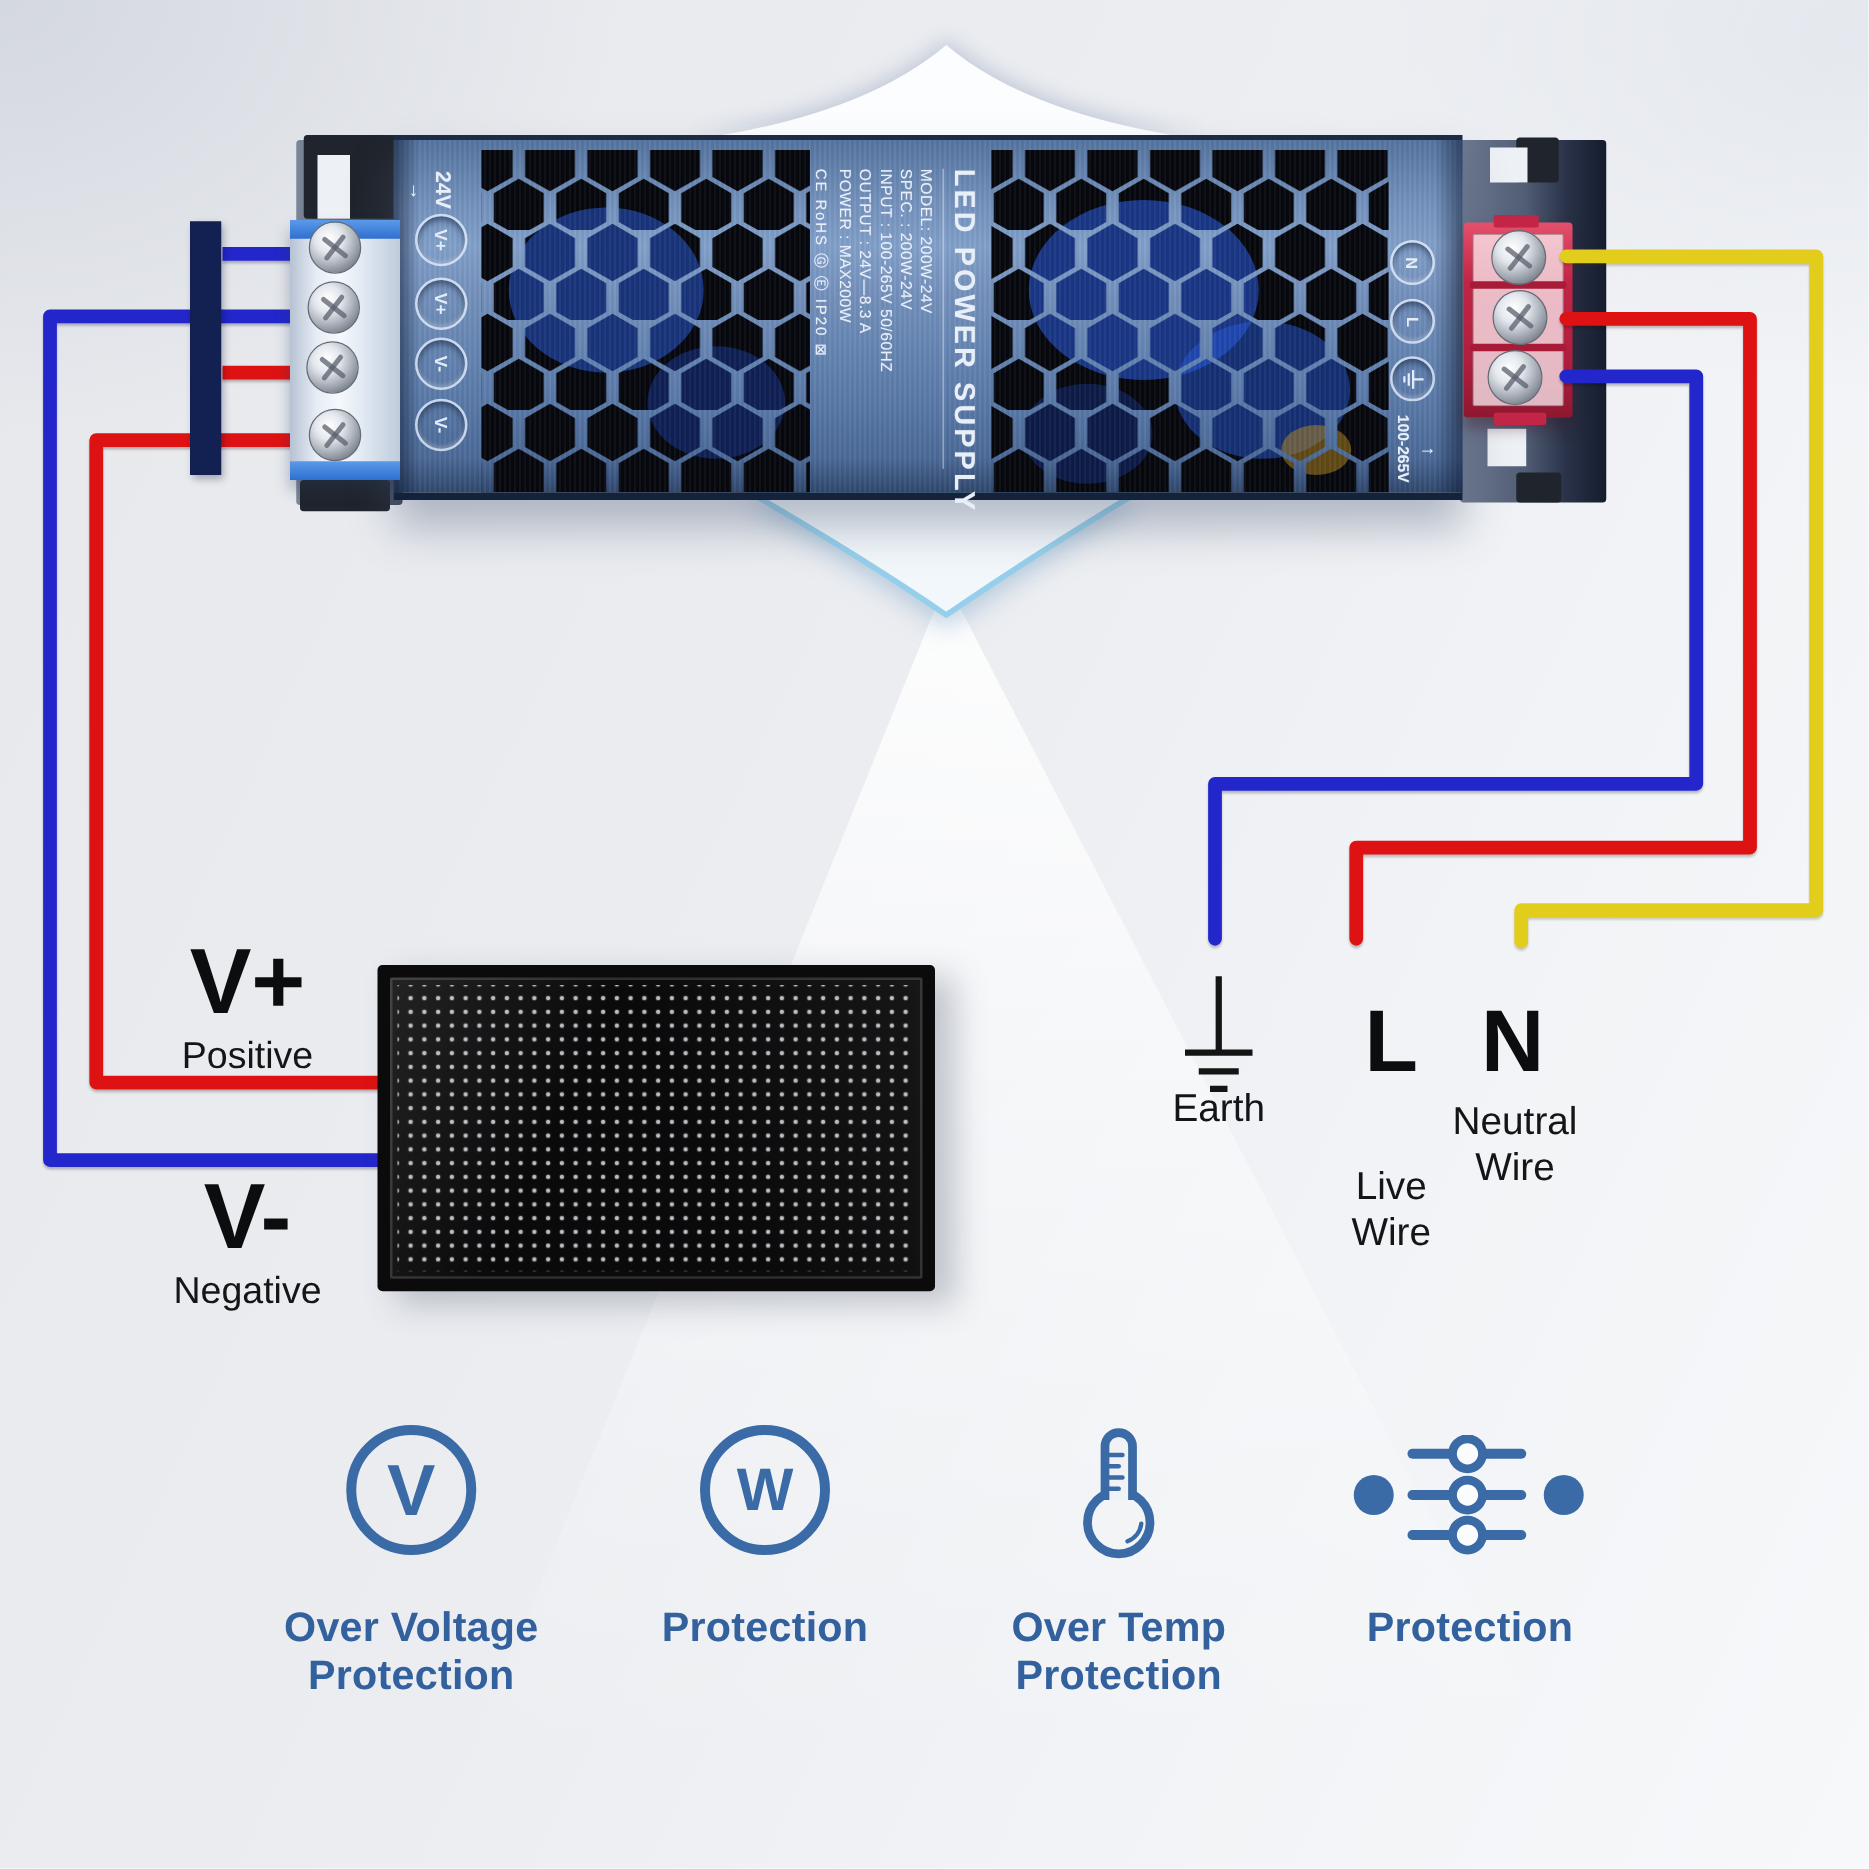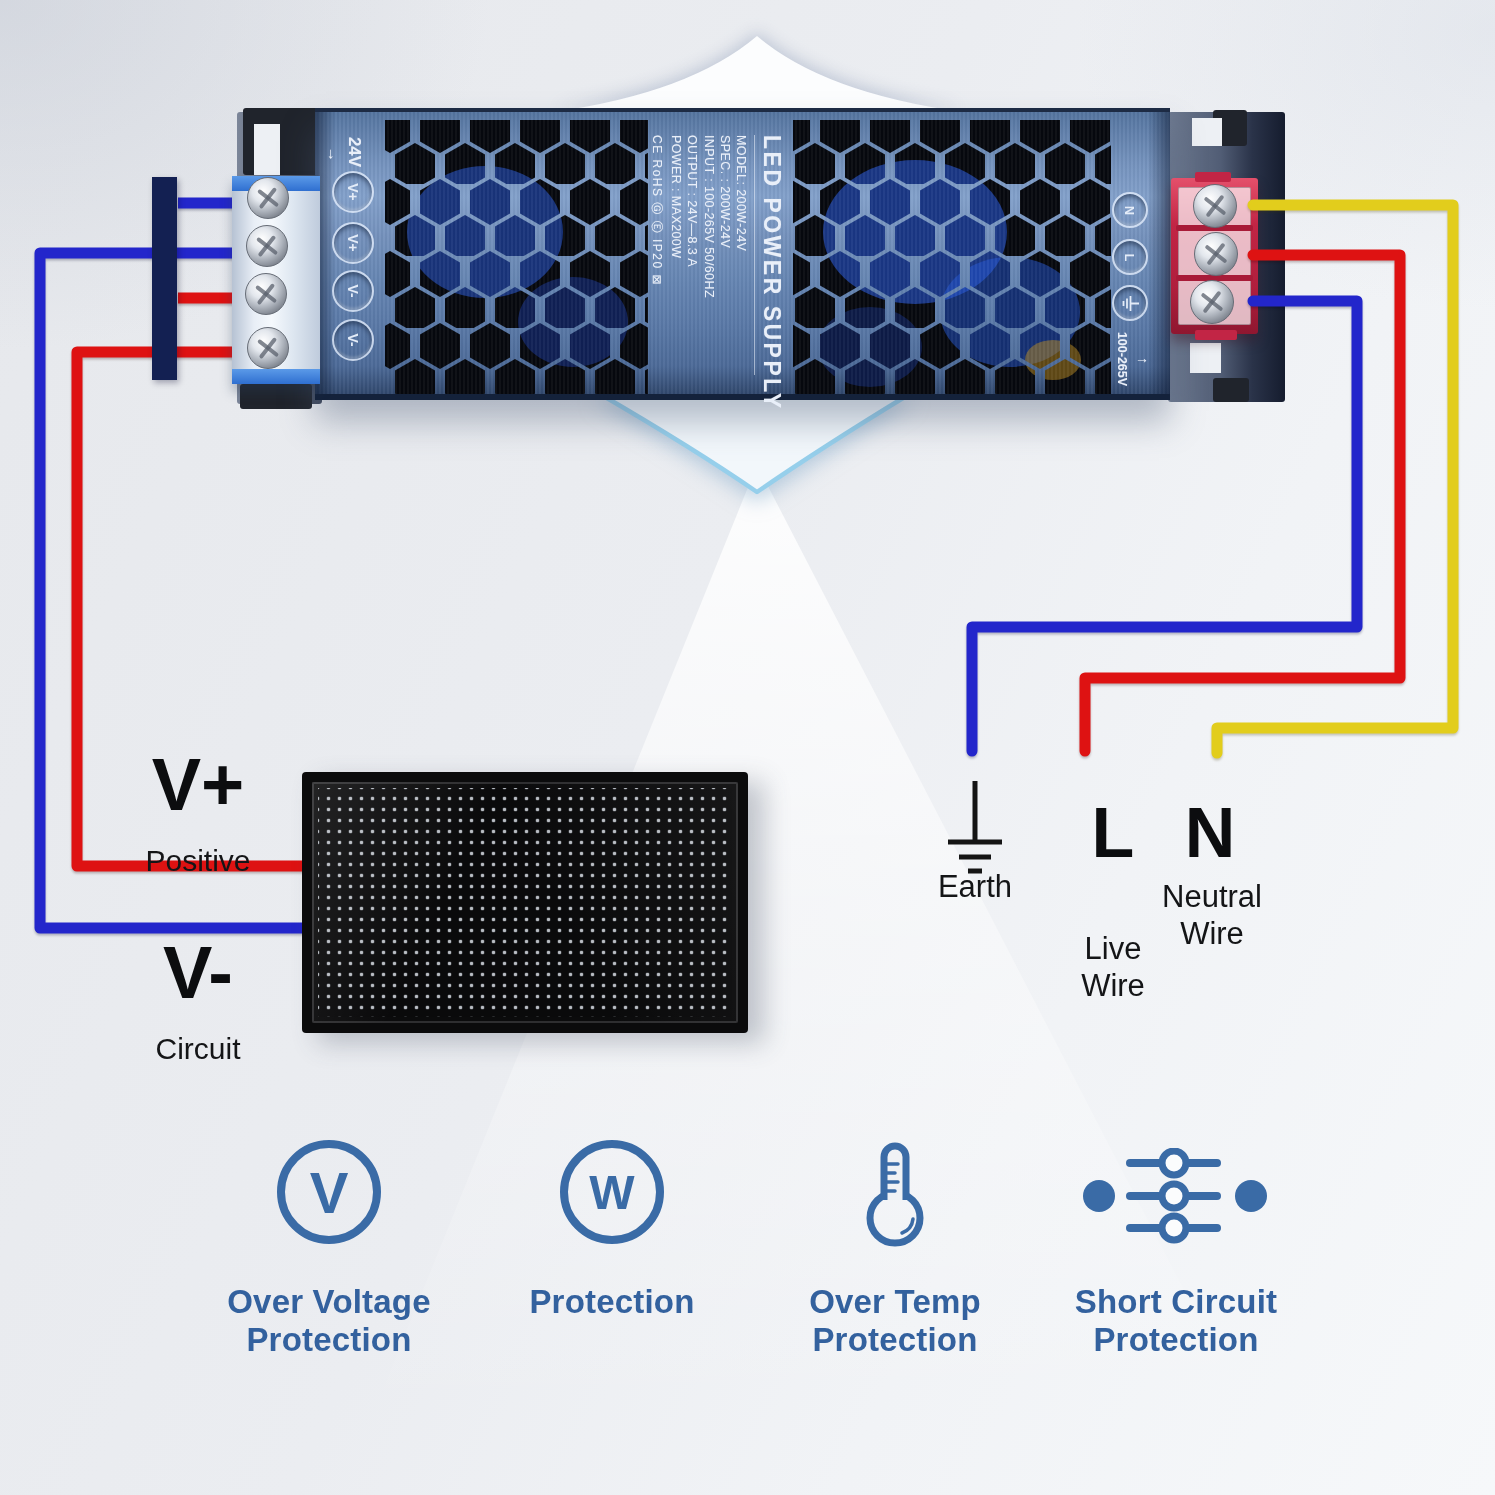--- a/index.html
+++ b/index.html
@@ -80,21 +80,21 @@
   #led-panel .dots{left:16px;top:16px;right:16px;bottom:16px;background-color:#0a0a0b;
      background-image:radial-gradient(circle,rgba(215,220,226,.85) 1.3px,rgba(130,135,142,.28) 2px,transparent 2.7px);
      background-size:11px 11px;background-position:5px 5px;}
   #led-panel .sheen{left:10px;top:10px;right:10px;bottom:10px;
      background:linear-gradient(115deg,rgba(255,255,255,.10) 0%,transparent 35%),
                 linear-gradient(245deg,rgba(255,255,255,.05) 0%,transparent 45%);}
 
   
   .big-label{text-align:center;color:#0c0d0f;}
   .big-label .big{font-weight:bold;font-size:74px;line-height:1;}
-  .big-label .sub{font-size:30px;margin-top:22px;color:#141517;}
+  .big-label .sub{font-size:30px;margin-top:6px;color:#141517;}
   .ln-letter{font-weight:bold;font-size:70px;color:#0c0d0f;text-align:center;line-height:1;}
   .wire-name{font-size:31px;line-height:37px;color:#141517;text-align:center;}
 
   
   .feat{width:270px;height:250px;text-align:center;}
   .feat .ring{box-sizing:border-box;width:104px;height:104px;border:8px solid #3a6ba6;border-radius:50%;
      margin:0 auto;display:flex;align-items:center;justify-content:center;color:#3a6ba6;font-weight:bold;}
   .feat-label{position:absolute;top:143px;left:0;width:100%;font-size:33px;line-height:38px;
      font-weight:bold;color:#33619e;letter-spacing:.2px;}
 </style>
@@ -246,21 +246,21 @@
     <div class="abs dots"></div>
     <div class="abs sheen"></div>
   </div>
 
   <div class="abs big-label" style="left:118px;top:748px;width:160px;">
     <div class="big">V+</div>
     <div class="sub">Positive</div>
   </div>
   <div class="abs big-label" style="left:118px;top:936px;width:160px;">
     <div class="big">V-</div>
-    <div class="sub">Circuit</div>
+    <div class="sub">Negative</div>
   </div>
 
   <svg class="abs" style="left:940px;top:775px;" width="70" height="100" viewBox="0 0 70 100">
     <g stroke="#141414" stroke-width="5">
       <line x1="35" y1="6" x2="35" y2="66"></line>
       <line x1="8" y1="67" x2="62" y2="67"></line>
       <line x1="19" y1="82" x2="51" y2="82"></line>
       <line x1="28" y1="96" x2="42" y2="96"></line>
     </g>
   </svg>
@@ -323,18 +323,17 @@
         <line x1="49" y1="48" x2="136" y2="48"></line>
         <line x1="49" y1="80" x2="136" y2="80"></line>
       </g>
       <g fill="#fbfcfd" stroke="#3a6ba6" stroke-width="7">
         <circle cx="93" cy="15" r="12"></circle>
         <circle cx="93" cy="48" r="12"></circle>
         <circle cx="93" cy="80" r="12"></circle>
       </g>
     </svg>
     <div class="feat-label">
-      <div>Short Circuit</div>
       <div>Protection</div>
     </div>
   </div>
 
 </div>
 
 </body></html>

